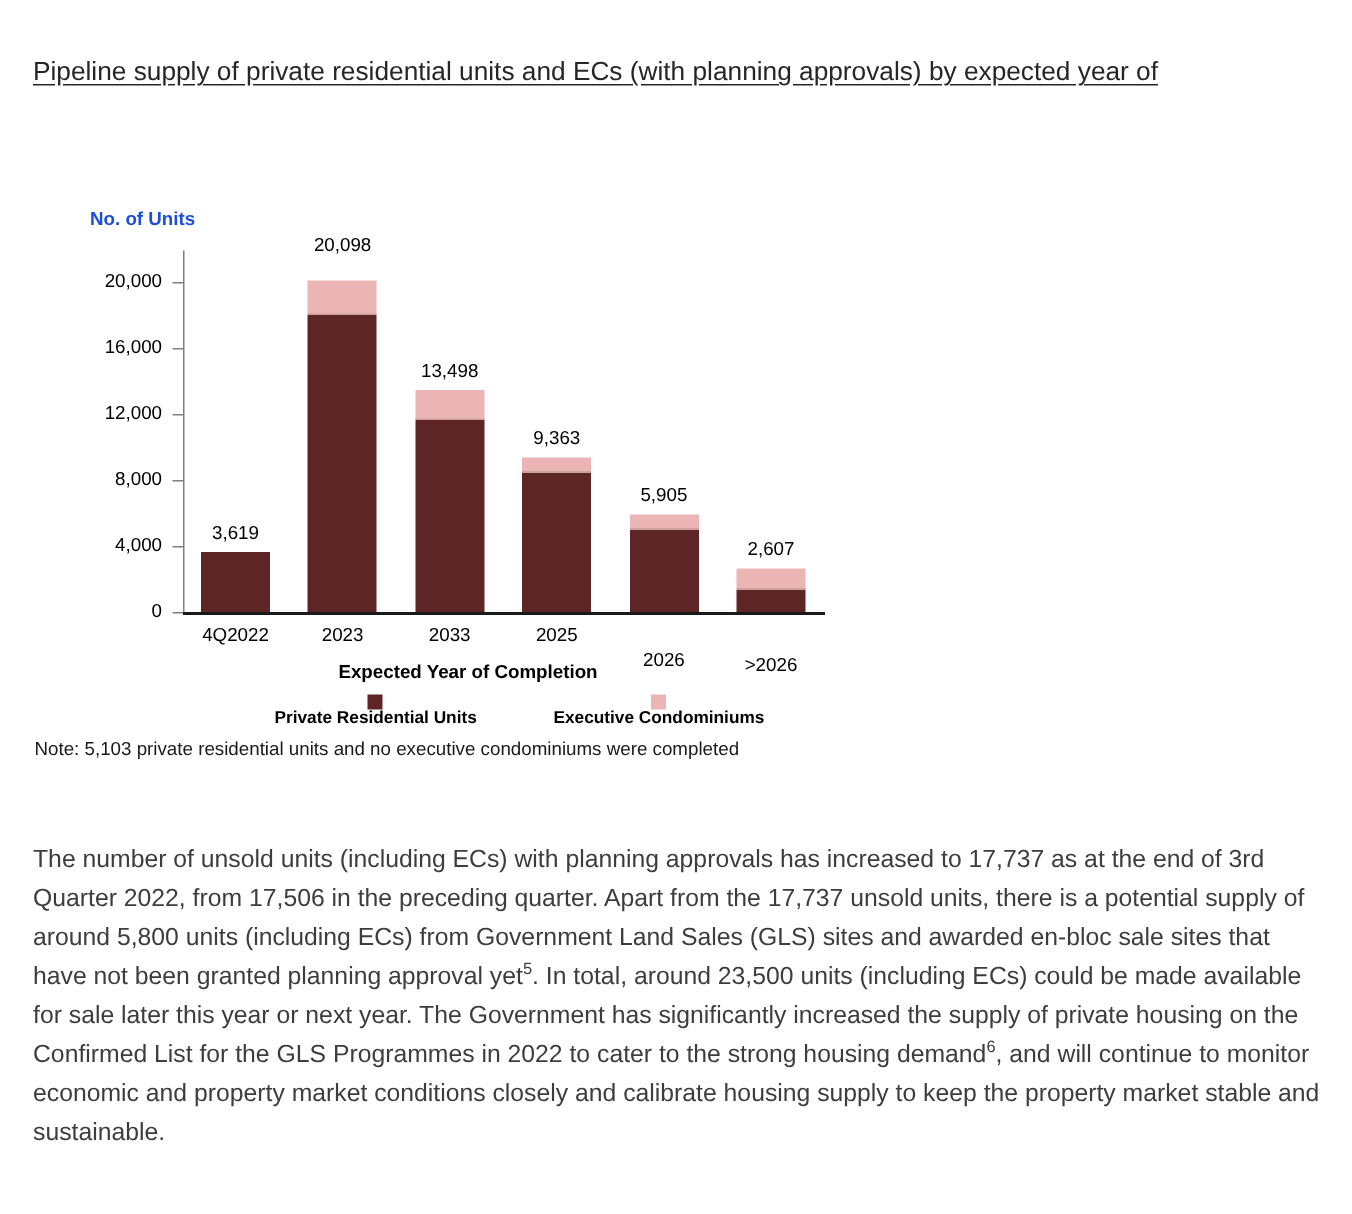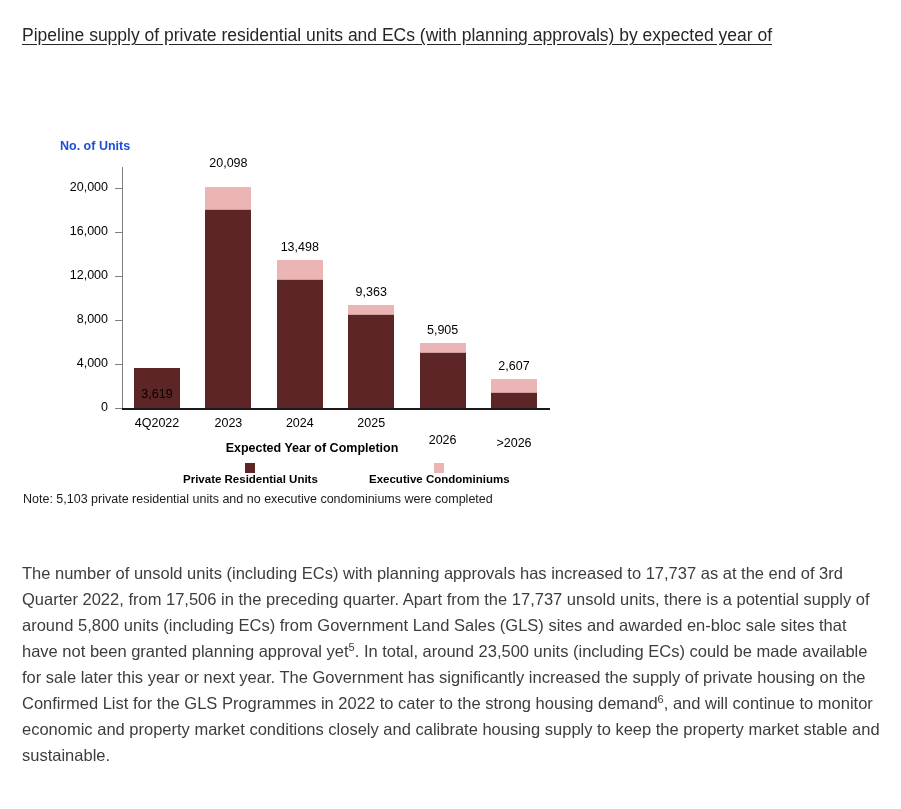--- a/index.html
+++ b/index.html
@@ -7,21 +7,21 @@
     position: relative;
     width: 901px;
     height: 809px;
     background: #ffffff;
     font-family: "Liberation Sans", sans-serif;
     overflow: hidden;
   }
   .doc-title {
     position: absolute;
     left: 22px;
-    top: 20px;
+    top: 32px;
     width: 830px;
     font-size: 17.5px;
     line-height: 30px;
     color: #262626;
     text-decoration: underline;
     text-underline-offset: 3px;
   }
   .doc-title div { white-space: nowrap; }
   .chart { position: absolute; left: 0; top: 0; width: 901px; height: 560px; }
   .axis-title-y {
@@ -133,30 +133,30 @@
         <div class="y-tick-label" style="left: -75px; top: 189px;">4,000</div>
         <div class="y-tick" style="left: -8px; top: 152.5px;"></div>
         <div class="y-tick-label" style="left: -75px; top: 145px;">8,000</div>
         <div class="y-tick" style="left: -8px; top: 108.5px;"></div>
         <div class="y-tick-label" style="left: -75px; top: 101px;">12,000</div>
         <div class="y-tick" style="left: -8px; top: 64.5px;"></div>
         <div class="y-tick-label" style="left: -75px; top: 57px;">16,000</div>
         <div class="y-tick" style="left: -8px; top: 20.5px;"></div>
         <div class="y-tick-label" style="left: -75px; top: 13px;">20,000</div>
         <div class="bar-seg" style="left: 11px; top: 201.191px; height: 39.809px; background: rgb(94, 37, 38);"></div>
-        <div class="bar-label" style="left: -6px; top: 181.191px; margin-top: 39px;">3,619</div>
+        <div class="bar-label" style="left: -6px; top: 181.191px;">3,619</div>
         <div class="x-label" style="left: -2px; top: 249px;">4Q2022</div>
         <div class="bar-seg" style="left: 82.4px; top: 43px; height: 198px; background: rgb(94, 37, 38);"></div>
         <div class="bar-seg ec" style="left: 82.4px; top: 19.922px; height: 23.078px; background: rgb(234, 181, 180);"></div>
         <div class="bar-label" style="left: 65.4px; top: -11.078px;">20,098</div>
         <div class="x-label" style="left: 69.4px; top: 249px;">2023</div>
         <div class="bar-seg" style="left: 153.8px; top: 112.74px; height: 128.26px; background: rgb(94, 37, 38);"></div>
         <div class="bar-seg ec" style="left: 153.8px; top: 92.522px; height: 20.218px; background: rgb(234, 181, 180);"></div>
         <div class="bar-label" style="left: 136.8px; top: 72.522px;">13,498</div>
-        <div class="x-label" style="left: 140.8px; top: 249px;">2024</div>
+        <div class="x-label" style="left: 140.8px; top: 249px;">2033</div>
         <div class="bar-seg" style="left: 225.2px; top: 147.94px; height: 93.06px; background: rgb(94, 37, 38);"></div>
         <div class="bar-seg ec" style="left: 225.2px; top: 138.007px; height: 9.933px; background: rgb(234, 181, 180);"></div>
         <div class="bar-label" style="left: 208.2px; top: 118.007px;">9,363</div>
         <div class="x-label" style="left: 212.2px; top: 249px;">2025</div>
         <div class="bar-seg" style="left: 296.6px; top: 185.945px; height: 55.055px; background: rgb(94, 37, 38);"></div>
         <div class="bar-seg ec" style="left: 296.6px; top: 176.045px; height: 9.9px; background: rgb(234, 181, 180);"></div>
         <div class="bar-label" style="left: 279.6px; top: 156.045px;">5,905</div>
         <div class="x-label" style="left: 283.6px; top: 266px;">2026</div>
         <div class="bar-seg" style="left: 368px; top: 225.71px; height: 15.29px; background: rgb(94, 37, 38);"></div>
         <div class="bar-seg ec" style="left: 368px; top: 212.323px; height: 13.387px; background: rgb(234, 181, 180);"></div>

